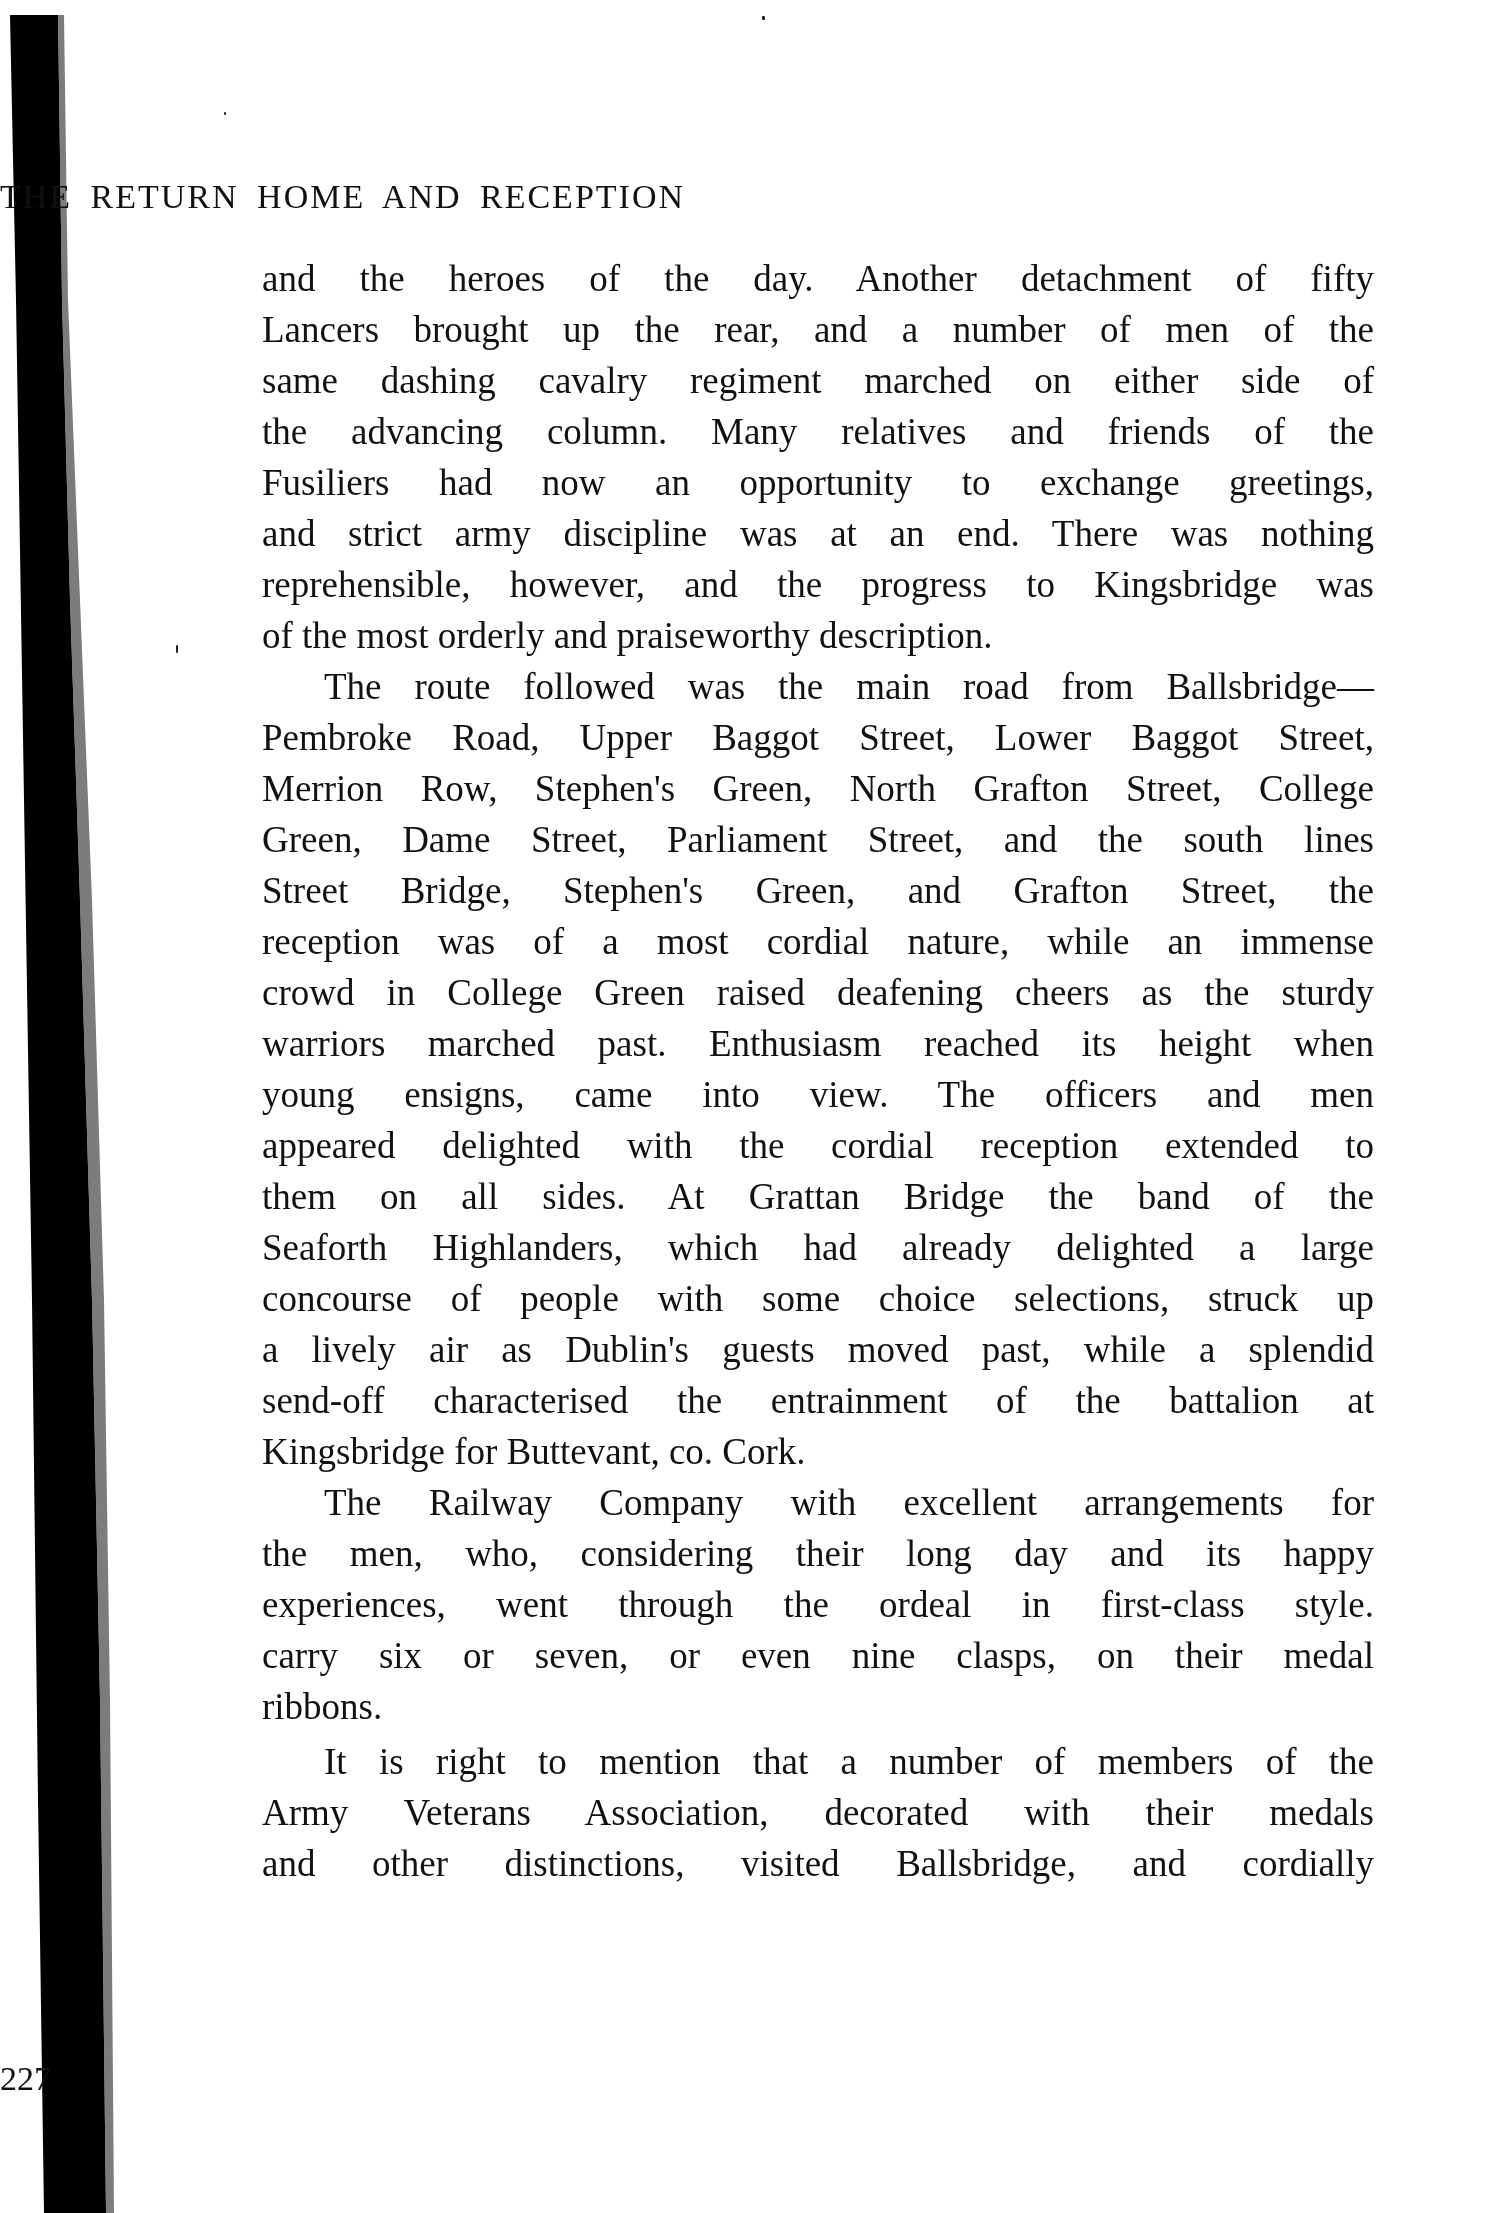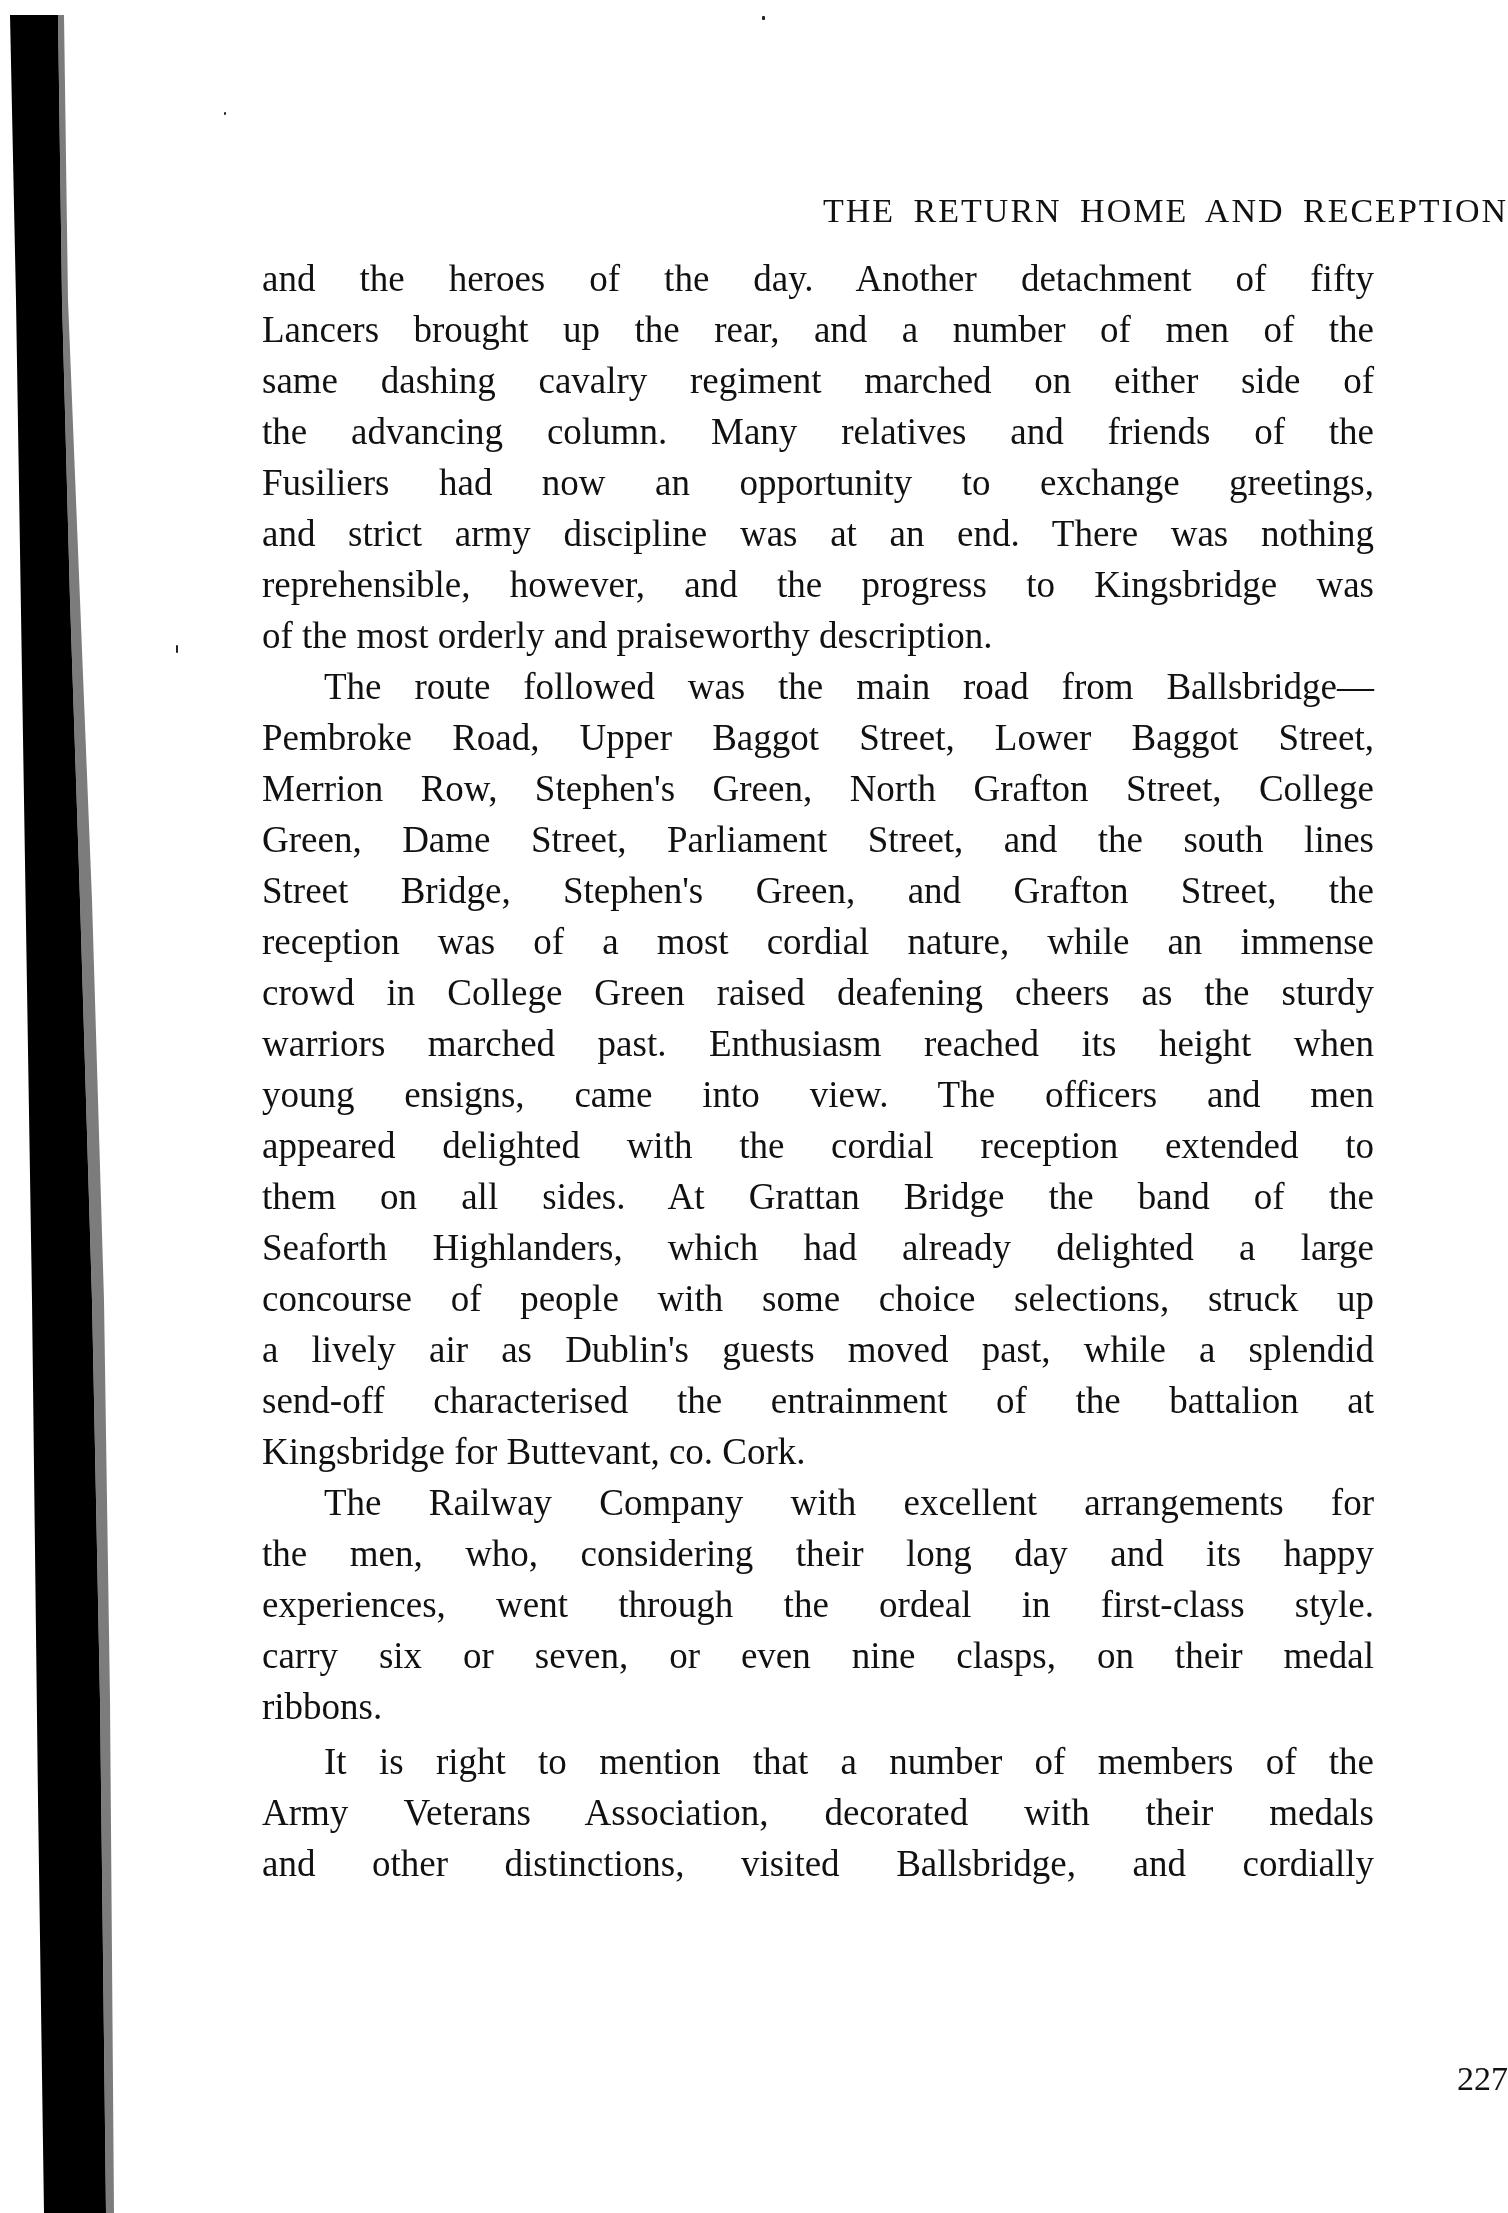--- a/index.html
+++ b/index.html
@@ -1,27 +1,27 @@
 <!DOCTYPE html>
 <html><head>
 <meta charset="utf-8">
 <style>
   html, body { margin: 0; padding: 0; background: #ffffff; }
   body { width: 1508px; height: 2213px; position: relative; overflow: hidden;
          font-family: "Liberation Serif", "DejaVu Serif", serif; color: #111; }
   .binding { position: absolute; left: 0; top: 0; width: 160px; height: 2213px; }
-  .page-header { position: absolute; top: 192px; left: 0; width: 1508px; text-align: right;
+  .page-header { position: absolute; top: 178px; left: 0; width: 1508px; text-align: left;
                  font-size: 34px; letter-spacing: 2px; word-spacing: 8px; }
   .text-block { position: absolute; left: 262px; top: 253px; width: 1112px; }
   .line { height: 51px; line-height: 51px; font-size: 37px; text-align: justify;
           text-align-last: justify; white-space: nowrap; overflow: visible; }
   .line.last { text-align-last: left; }
   .line.indent { padding-left: 62px; }
   .line.gap { margin-top: 4px; }
-  .page-number { position: absolute; top: 2060px; left: 0; width: 1508px; text-align: right;
+  .page-number { position: absolute; top: 2060px; left: 0; width: 1508px; text-align: left;
                  font-size: 34px; }
   .speck { position: absolute; width: 3px; height: 4px; background: #222; border-radius: 1px; }
 </style>
 </head>
 <body>
 
 <svg class="binding" viewBox="0 0 160 2213" preserveAspectRatio="none">
   <path d="M10 15 L58 15 L62 300 L70 600 L80 900 L92 1300 L100 1700 L106 2213 L44 2213 L38 1800 L32 1300 L24 800 L16 300 Z" fill="#000"></path>
   <path d="M58 15 L64 15 L68 300 L80 600 L92 900 L104 1300 L110 1700 L114 2213 L106 2213 L100 1700 L92 1300 L80 900 L70 600 L62 300 Z" fill="#444" opacity="0.7"></path>
 </svg>

